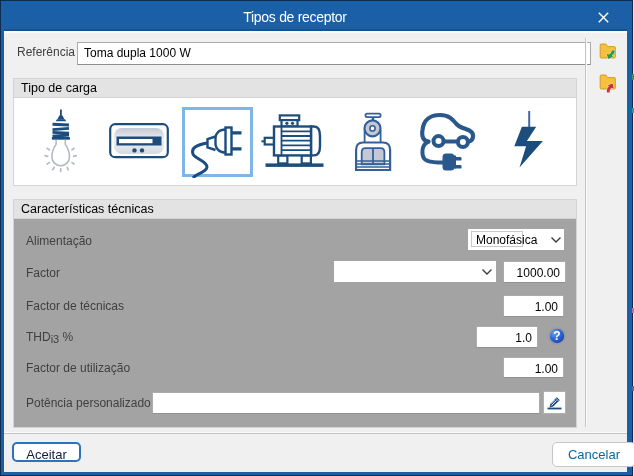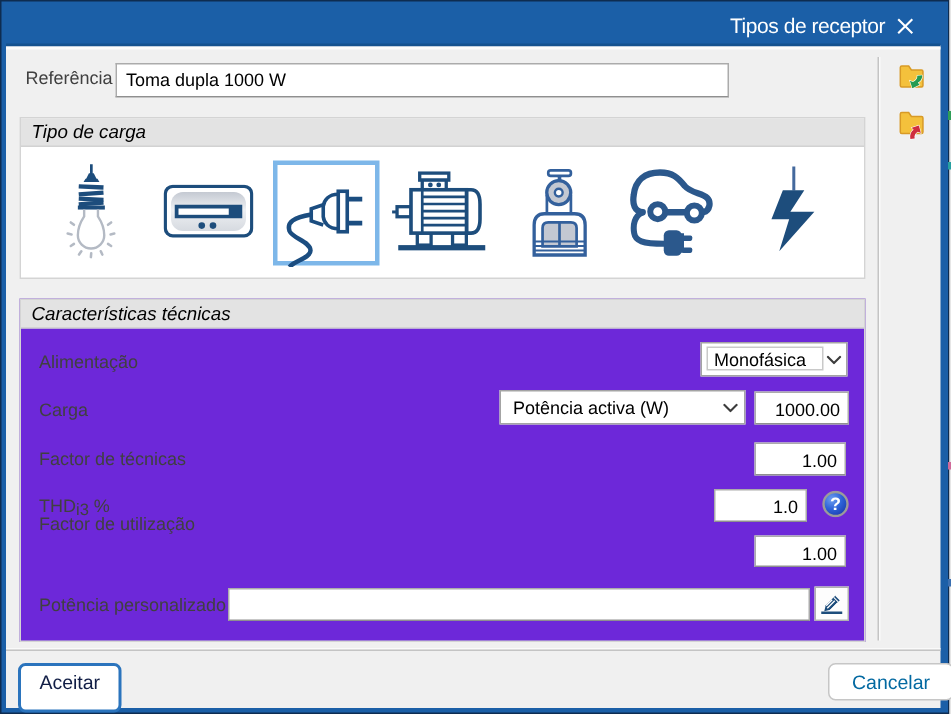--- a/index.html
+++ b/index.html
@@ -1,25 +1,25 @@
 <!DOCTYPE html>
 <html><head><meta charset="utf-8"><style>
 html,body{margin:0;padding:0;}
 body{width:634px;height:476px;position:relative;overflow:hidden;
   font-family:"Liberation Sans",sans-serif;background:#ececec;}
 .abs{position:absolute;}
 #frame{left:0;top:0;width:633px;height:476px;background:#0e2c50;}
 #blue{left:1px;top:1px;width:631px;height:474px;background:#1b5fa7;}
 #content{left:4px;top:30px;width:623px;height:442px;background:#f0f0f0;}
 #wstrip{left:4px;top:31px;width:623px;height:2px;background:#fcfcfb;}
-#title{left:0;top:9px;width:590px;text-align:right;color:#fff;font-size:14px;letter-spacing:-0.3px;}
+#title{left:0;top:9px;width:590px;text-align:center;color:#fff;font-size:14px;letter-spacing:-0.3px;}
 #dline{left:4px;top:29px;width:623px;height:2px;background:#15528f;}
 .lbl{color:#404040;font-size:12px;white-space:nowrap;line-height:14px;}
 .inp{background:#fff;border:1px solid #ababab;border-bottom-color:#8f8f8f;box-sizing:border-box;font-size:12px;color:#000;}
-.grp{border:1px solid #d4d4d4;box-sizing:border-box;font-style:italic;}
+.grp{border:1px solid #d4d4d4;box-sizing:border-box;}
 .ghead{position:absolute;left:0;top:0;right:0;height:16px;background:#e3e3e3;border-bottom:1px solid #d2d2d2;font-size:12.5px;color:#000;padding:2px 0 0 7px;}
 .num{position:absolute;text-align:right;padding:4px 5px 0 0;font-size:12px;}
 .combo{position:absolute;background:#fff;border:1px solid #a4a4a4;box-sizing:border-box;}
 .chev{position:absolute;}
 .btn{position:absolute;background:#fff;box-sizing:border-box;text-align:center;font-size:13px;}
 .vline{position:absolute;background:#c4c4c4;}
 </style></head>
 <body>
 <div class="abs" id="frame"></div>
 <div class="abs" id="blue"></div>
@@ -31,21 +31,21 @@
     <path d="M0.8,0.8 L10.2,10.2 M10.2,0.8 L0.8,10.2" stroke="#fff" stroke-width="1.4"></path>
   </svg>
 
 <div class="abs" style="left:633px;top:0;width:1px;height:476px;background:#e6e6e6"></div>
 <div class="abs" style="left:632px;top:74px;width:2px;height:6px;background:#2f9e57"></div>
 <div class="abs" style="left:632px;top:108px;width:2px;height:5px;background:#27a0a0"></div>
 <div class="abs" style="left:632px;top:308px;width:2px;height:5px;background:#d06a9a"></div>
 <div class="abs" style="left:632px;top:386px;width:2px;height:5px;background:#3a6fb0"></div>
 
 <div class="abs lbl" style="left:17px;top:45px">Referência</div>
-<div class="abs inp" style="left:77px;top:42px;width:409px;height:23px;padding:3px 0 0 6px">Toma dupla 1000 W</div>
+<div class="abs inp" style="left:77px;top:42px;width:514px;height:23px;padding:3px 0 0 6px">Toma dupla 1000 W</div>
 
 <div class="vline" style="left:585px;top:38px;width:1px;height:389px"></div>
 <div class="abs" style="left:586px;top:38px;width:1px;height:389px;background:#fafafa"></div>
 <svg class="abs" style="left:599px;top:43px" width="19" height="20" viewBox="0 0 19 20">
   <path d="M1.2,4 L1.2,14 Q1.2,15 2.2,15 L15.3,15 Q16.3,15 16.3,14 L16.3,4.6 Q16.3,3.6 15.3,3.6 L8.6,3.6 L6.8,1 L2.2,1 Q1.2,1 1.2,2 Z" fill="#f4c13c" stroke="#d89a26" stroke-width="1"></path>
   <path d="M15.7,7.2 C16,9.6 14.6,11.3 12.9,12.1 L14.1,13.5 L9.2,15.9 L7.6,10.8 L9.6,11.6 C11.4,10.8 12.7,9.7 12.5,7.5 Z" fill="#259b52" stroke="#fff" stroke-width="0.7" paint-order="stroke"></path>
 </svg>
 <svg class="abs" style="left:599px;top:74px" width="19" height="20" viewBox="0 0 19 20">
   <path d="M1.2,4 L1.2,14 Q1.2,15 2.2,15 L15.3,15 Q16.3,15 16.3,14 L16.3,4.6 Q16.3,3.6 15.3,3.6 L8.6,3.6 L6.8,1 L2.2,1 Q1.2,1 1.2,2 Z" fill="#f4c13c" stroke="#d89a26" stroke-width="1"></path>
   <path d="M7.9,18.6 C7.4,15.8 8.3,13.7 10.1,12.5 L8.8,11.2 L13.6,9.6 L14.9,14.7 L12.9,13.8 C11.2,14.8 10.3,16.3 10.8,18.4 Z" fill="#cf2e3e" stroke="#fff" stroke-width="0.7" paint-order="stroke"></path>
@@ -162,35 +162,34 @@
     <rect x="34.5" y="47" width="7" height="3.6" rx="1.2"></rect>
     <rect x="34.5" y="55" width="7" height="3.6" rx="1.2"></rect>
   </g>
 </svg>
 
 <svg class="abs" style="left:508px;top:110px" width="42" height="62" viewBox="0 0 42 62">
   <rect x="20.2" y="1" width="2" height="16" fill="#44699d"></rect>
   <polygon points="13.9,16.8 28.2,16.8 18.9,31.1 34.9,31.1 11.5,57.5 18.1,36.2 6.3,36.2" fill="#1d4d7c"></polygon>
 </svg>
 
-<div class="abs grp" style="left:13px;top:199px;width:564px;height:229px;background:#6d28d9">
+<div class="abs grp" style="left:13px;top:199px;width:564px;height:229px;background:#a3a3a3">
   <div class="ghead">Características técnicas</div>
 </div>
 
 <div class="abs lbl" style="left:26px;top:234px">Alimentação</div>
 <div class="combo" style="left:467px;top:228px;width:98px;height:23px">
-  <div style="position:absolute;left:3px;top:2px;width:78px;height:16px;border:1px solid #c9c9c9;box-sizing:border-box;font-size:12px;padding:1px 0 12px 4px">Monofásica</div>
+  <div style="position:absolute;left:3px;top:2px;width:52px;height:16px;border:1px solid #c9c9c9;box-sizing:border-box;font-size:12px;padding:1px 0 12px 4px">Monofásica</div>
   <svg class="chev" style="left:83px;top:8px" width="10" height="6">
       <path d="M0.5,0.5 L5,5 L9.5,0.5" fill="none" stroke="#3c3c3c" stroke-width="1.4"></path>
     </svg>
 </div>
 
-<div class="abs lbl" style="left:26px;top:266px">Carga</div>
+<div class="abs lbl" style="left:26px;top:266px">Factor</div>
 <div class="combo" style="left:333px;top:260px;width:164px;height:23px">
-  <div style="position:absolute;left:8px;top:4px;font-size:12px;white-space:nowrap">Potência activa (W)</div>
   <svg class="chev" style="left:148px;top:8px" width="10" height="6">
       <path d="M0.5,0.5 L5,5 L9.5,0.5" fill="none" stroke="#3c3c3c" stroke-width="1.4"></path>
     </svg>
 </div>
 <div class="num inp" style="left:503px;top:261px;width:63px;height:22px">1000.00</div>
 
 <div class="abs lbl" style="left:26px;top:299px">Factor de técnicas</div>
 <div class="num inp" style="left:503px;top:295px;width:61px;height:22px">1.00</div>
 
 <div class="abs lbl" style="left:26px;top:330px">THD<span style="font-size:11px;vertical-align:-2px">i3</span> %</div>
@@ -200,30 +199,30 @@
       <radialGradient id="hg" cx="35%" cy="30%" r="75%">
     <stop offset="0%" stop-color="#6f9ff0"></stop>
         <stop offset="55%" stop-color="#2d62d8"></stop>
         <stop offset="100%" stop-color="#1c3fb0"></stop>
   </radialGradient>
     </defs>
   <circle cx="9" cy="9" r="8" fill="url(#hg)" stroke="#9b9b9b" stroke-width="1.6"></circle>
   <text x="9" y="13.2" font-size="12" font-weight="bold" fill="#fff" text-anchor="middle" font-family="Liberation Sans">?</text>
 </svg>
 
-<div class="abs lbl" style="left:26px;top:342px">Factor de utilização</div>
+<div class="abs lbl" style="left:26px;top:361px">Factor de utilização</div>
 <div class="num inp" style="left:503px;top:357px;width:61px;height:21px">1.00</div>
 
 <div class="abs lbl" style="left:26px;top:396px">Potência personalizado</div>
 <div class="abs inp" style="left:152px;top:392px;width:388px;height:22px"></div>
 <div class="abs" style="left:543px;top:391px;width:23px;height:23px;border:1px solid #b0b0b0;background:#fdfdfd;box-sizing:border-box">
   <svg width="21" height="21" viewBox="0 0 21 21">
     <path d="M3.5,16.5 L17.5,16.5" stroke="#1d4d7c" stroke-width="1.8"></path>
     <path d="M5.5,15.5 L6.5,11.5 L13,5 L16,8 L9.5,14.5 Z" fill="#1d4d7c"></path>
     <path d="M7.5,13.5 L12.5,8.5 M9.5,15 L14.5,10 M6.8,11.8 L10.8,7.8" stroke="#fff" stroke-width="0.9"></path>
     <path d="M11.8,6.2 L14.8,9.2 M13,5 L16,8" stroke="#fff" stroke-width="0.7"></path>
   </svg>
 </div>
 
 <div class="abs" style="left:4px;top:432px;width:623px;height:1px;background:#fafafa"></div>
 <div class="vline" style="left:4px;top:433px;width:623px;height:1px"></div>
-<div class="btn" style="left:12px;top:442px;width:69px;height:33px;border:2px solid #2b74bd;border-radius:5px;padding-top:3px;color:#101d45">Aceitar</div>
+<div class="btn" style="left:12px;top:442px;width:69px;height:20px;border:2px solid #2b74bd;border-radius:5px;padding-top:3px;color:#101d45">Aceitar</div>
 <div class="btn" style="left:552px;top:442px;width:84px;height:25px;border:1px solid #c6c6c6;border-radius:5px;padding-top:4px;color:#0369a1">Cancelar</div>
 
 </body></html>

